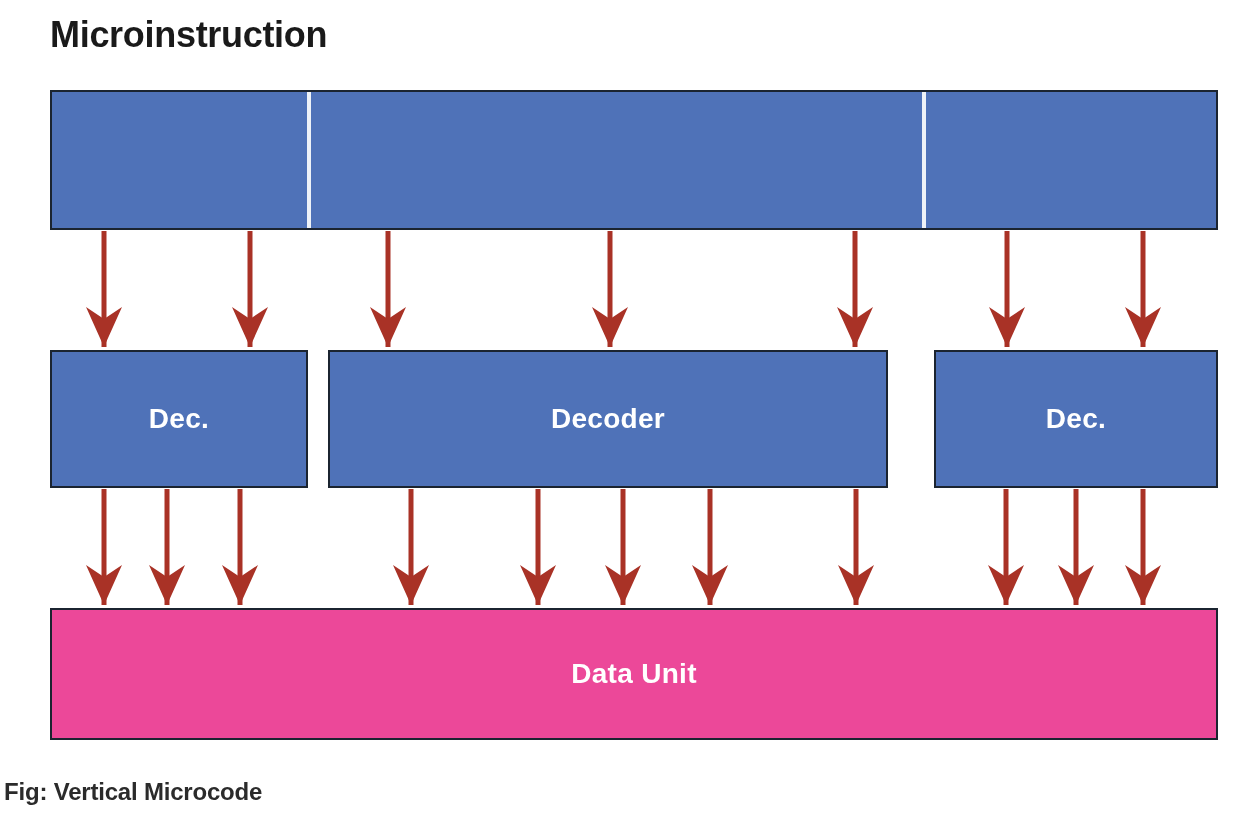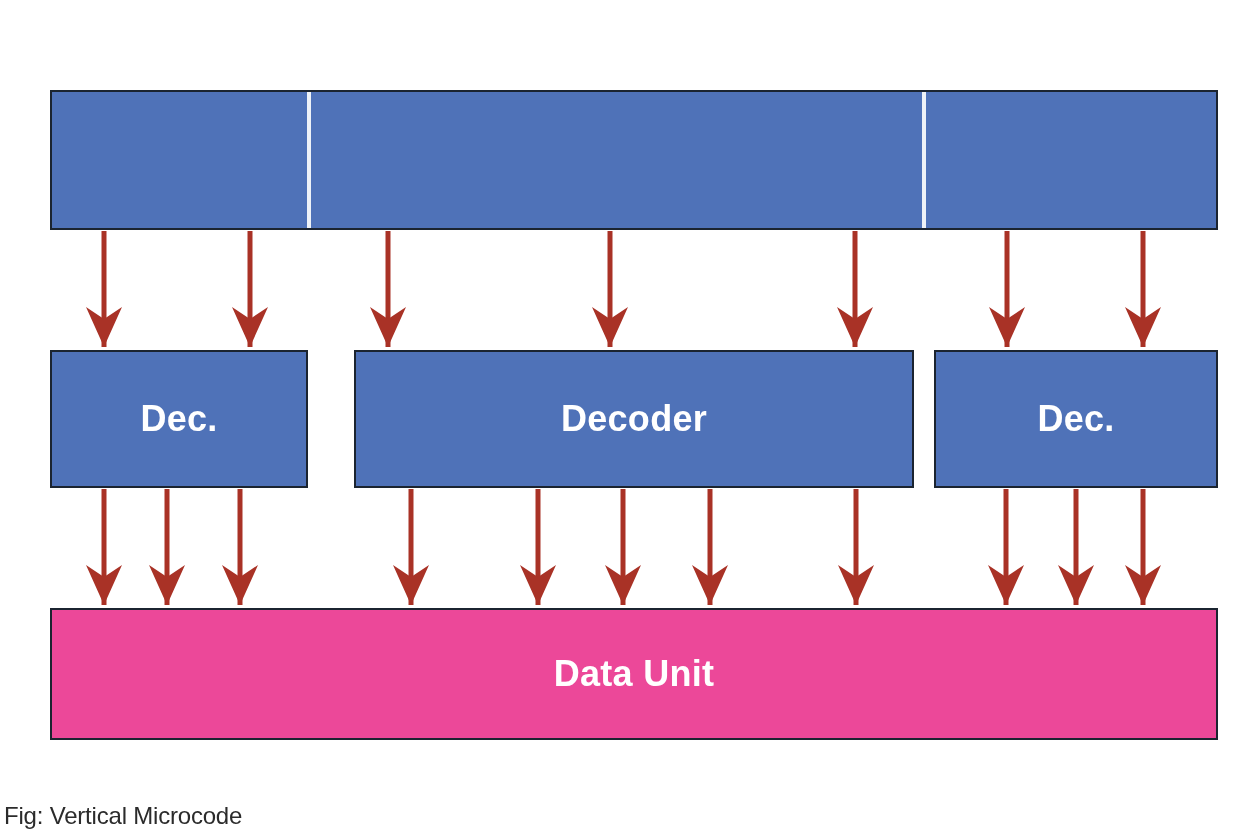--- a/index.html
+++ b/index.html
@@ -28,39 +28,38 @@
     font-weight: 600;
     color: #1a1a1a;
     letter-spacing: -0.3px;
     white-space: nowrap;
   }
   .caption {
     position: absolute;
     left: 4px;
     top: 778px;
     font-size: 24px;
-    font-weight: 400;
+    font-weight: 700;
     color: #2b2b2b;
     letter-spacing: -0.2px;
     white-space: nowrap;
-    margin-top: 24px;
   }
   .box {
     position: absolute;
     box-sizing: border-box;
     background: #4F72B8;
     border: 2px solid #1b2430;
     display: flex;
     align-items: center;
     justify-content: center;
   }
   .box .box-label {
     color: #ffffff;
     font-weight: 700;
-    font-size: 36px;
+    font-size: 28px;
     letter-spacing: 0.3px;
     line-height: 1;
     user-select: none;
   }
   .divider {
     position: absolute;
     width: 4px;
     background: #eef2f8;
     z-index: 3;
   }
@@ -70,35 +69,36 @@
     width: 1256px;
     height: 830px;
     pointer-events: none;
   }
 </style>
 </head>
 <body>
 
 <div id="canvas">
 
+  <div class="title">Microinstruction</div>
 
   <div class="box" id="microinstruction-bar" style="left: 50px; top: 90px; width: 1168px; height: 140px; background: rgb(79, 114, 184); border-color: rgb(27, 36, 48);">
     <span class="box-label"></span>
   </div>
 
   <div id="dividers-host">
       <div class="divider" style="left: 307px; top: 92px; height: 136px; background: rgb(238, 242, 248);"></div>
       <div class="divider" style="left: 922px; top: 92px; height: 136px; background: rgb(238, 242, 248);"></div>
     </div>
 
   <div id="decoders-host">
       <div class="box" style="left: 50px; top: 350px; width: 258px; height: 138px; background: rgb(79, 114, 184); border-color: rgb(27, 36, 48);">
         <span class="box-label" style="color: rgb(255, 255, 255);">Dec.</span>
       </div>
-      <div class="box" style="left: 354px; top: 350px; width: 560px; height: 138px; background: rgb(79, 114, 184); border-color: rgb(27, 36, 48);">
+      <div class="box" style="left: 328px; top: 350px; width: 560px; height: 138px; background: rgb(79, 114, 184); border-color: rgb(27, 36, 48);">
         <span class="box-label" style="color: rgb(255, 255, 255);">Decoder</span>
       </div>
       <div class="box" style="left: 934px; top: 350px; width: 284px; height: 138px; background: rgb(79, 114, 184); border-color: rgb(27, 36, 48);">
         <span class="box-label" style="color: rgb(255, 255, 255);">Dec.</span>
       </div>
     </div>
 
   <div class="box" id="data-unit-box" style="left: 50px; top: 608px; width: 1168px; height: 132px; background: #ec4899; border-color: rgb(27, 36, 48);">
     <span class="box-label">Data Unit</span>
   </div>

